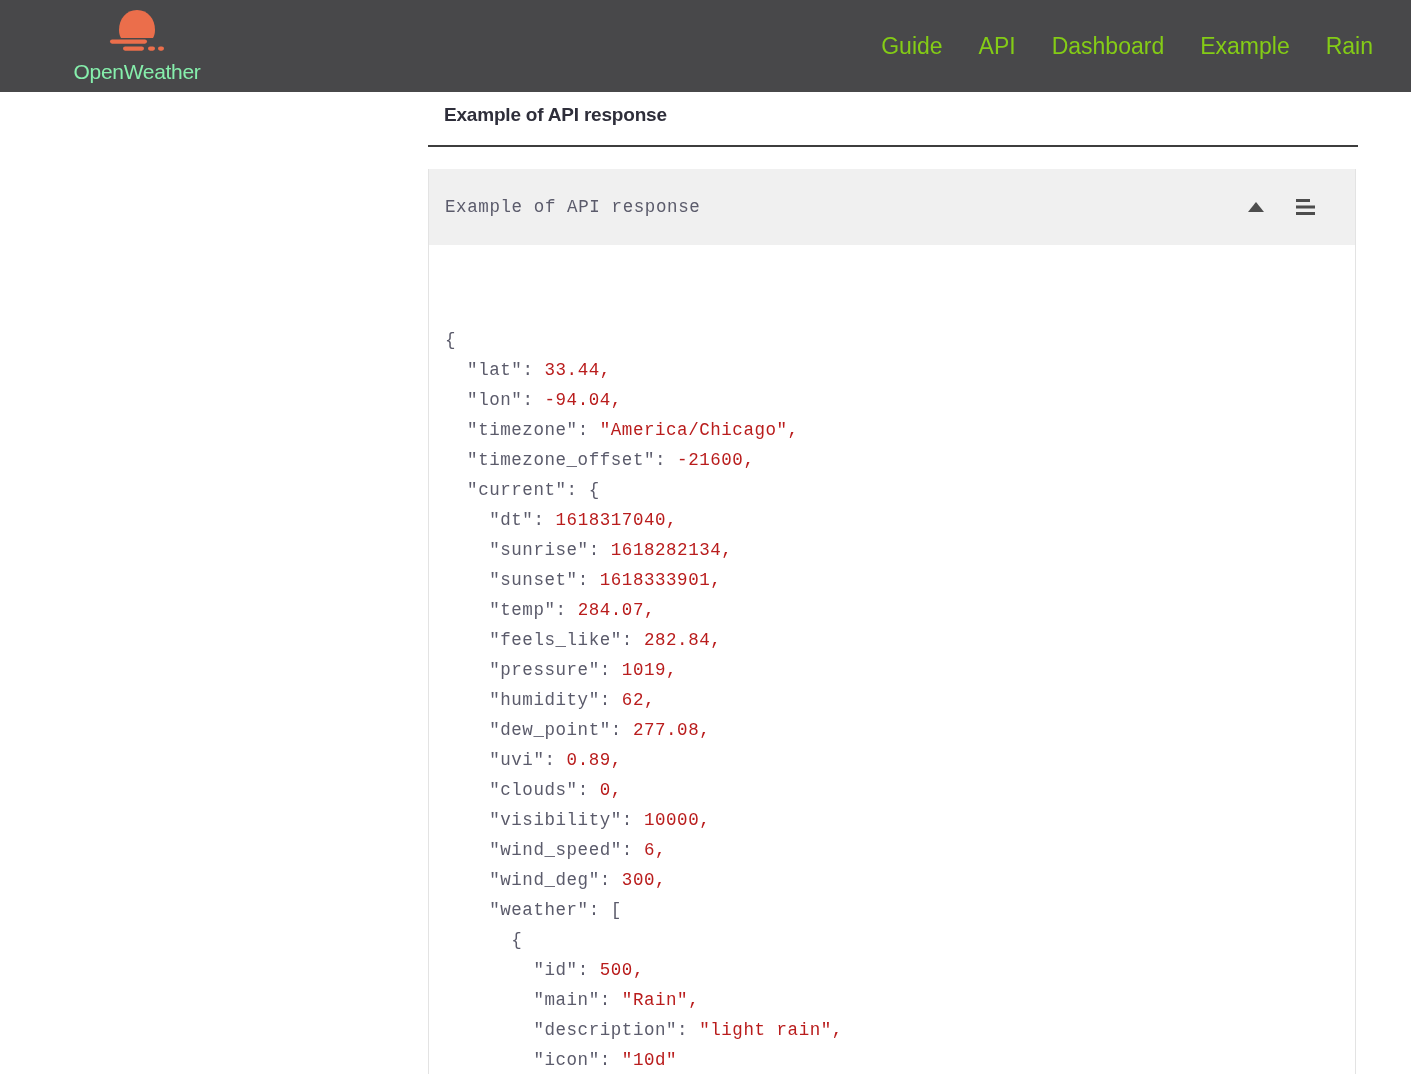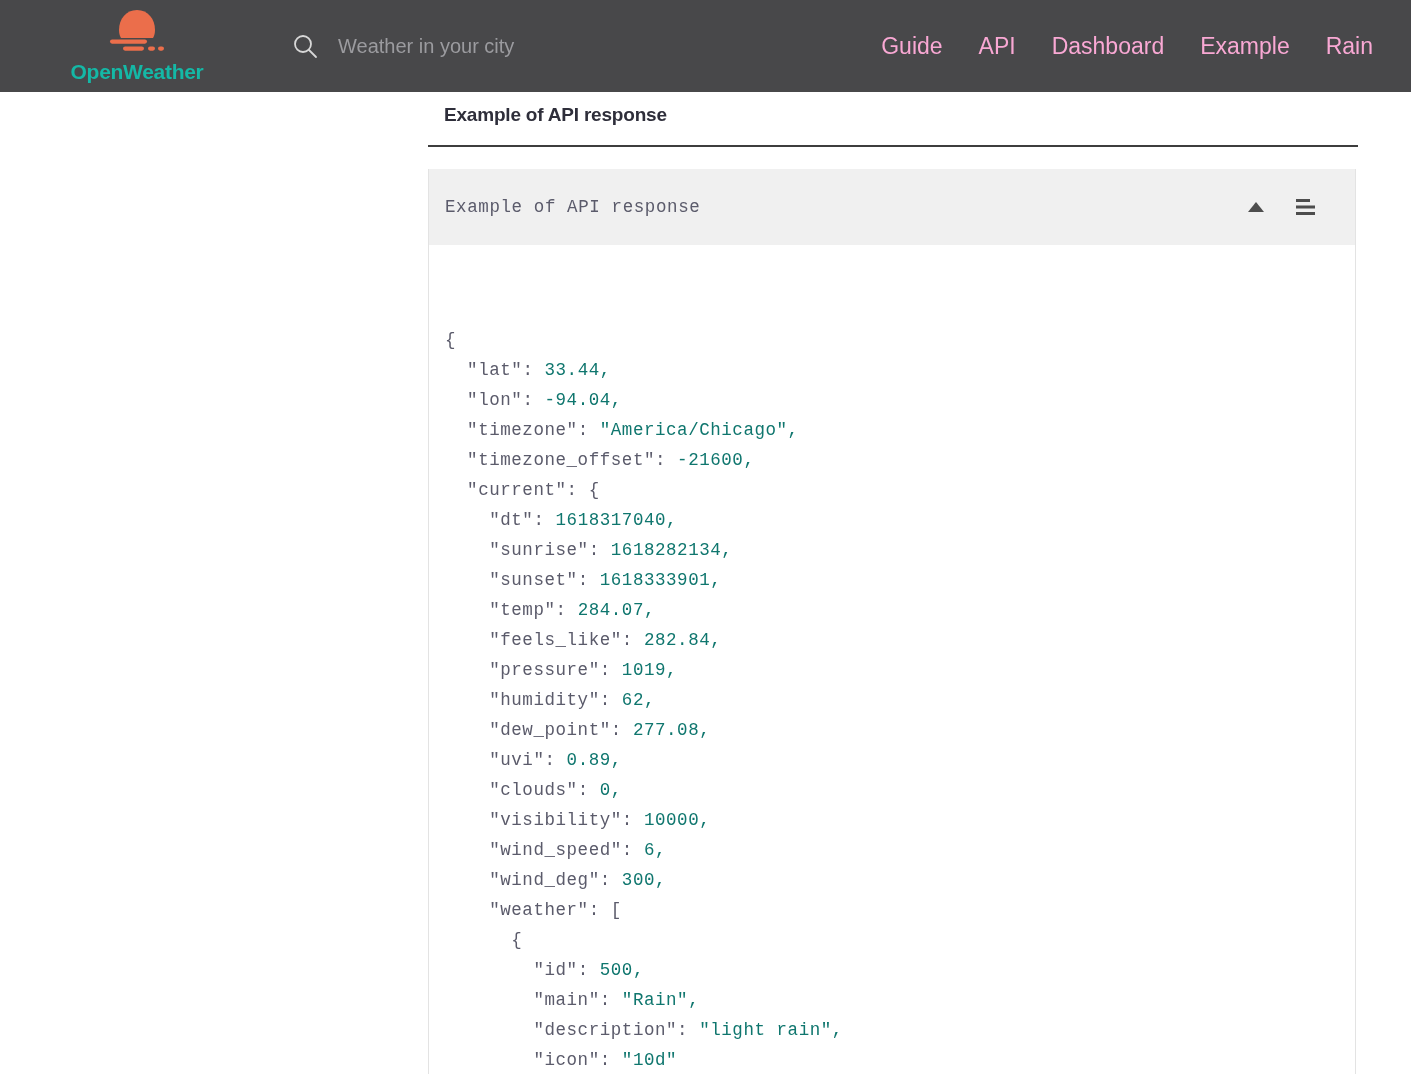--- a/index.html
+++ b/index.html
@@ -23,23 +23,23 @@
   }
   .brand {
     display: flex;
     flex-direction: column;
     align-items: center;
     margin-left: 62px;
     width: 150px;
   }
   .brand-mark { width: 70px; height: 46px; display: block; }
   .brand-name {
-    color: #14b8a6;
+    color: #86efac;
     font-size: 21px;
-    font-weight: bold;
+    font-weight: normal;
     letter-spacing: -0.3px;
     margin-top: 6px;
     white-space: nowrap;
   }
 
   .search-wrap {
     display: flex;
     align-items: center;
     margin-left: 80px;
     height: 40px;
@@ -53,21 +53,21 @@
   }
 
   .nav-links {
     margin-left: auto;
     margin-right: 38px;
     display: flex;
     align-items: center;
     gap: 36px;
   }
   .nav-link {
-    color: #f9a8d4;
+    color: #84cc16;
     font-size: 23px;
     text-decoration: none;
     white-space: nowrap;
     cursor: pointer;
   }
 
   
   .content {
     position: absolute;
     top: 92px;
@@ -127,46 +127,39 @@
   pre.code {
     font-family: "Liberation Mono", "DejaVu Sans Mono", monospace;
     font-size: 17.5px;
     line-height: 30px;
     color: #5b5b6b;
     letter-spacing: 0.55px;
     white-space: pre;
     margin: 0;
   }
   pre.code .k { color: #5b5b6b; }
-  pre.code .v { color: #0f766e; }
+  pre.code .v { color: #b91c1c; }
   pre.code .p { color: #5b5b6b; }
 </style>
 </head>
 <body>
 
 <div class="navbar">
 
   <div class="brand">
     <svg class="brand-mark" viewBox="0 0 70 46">
       <path d="M35 2 C46 2 53 11 53 22 C53 26 52 28 51 30 L19 30 C18 28 17 26 17 22 C17 11 24 2 35 2 Z" fill="#eb6e4b"></path>
       <rect x="8" y="31.5" width="37" height="4.2" rx="2.1" fill="#eb6e4b"></rect>
       <rect x="21" y="38.5" width="21" height="4.2" rx="2.1" fill="#eb6e4b"></rect>
       <rect x="46" y="38.5" width="7" height="4.2" rx="2.1" fill="#eb6e4b"></rect>
       <rect x="56" y="38.5" width="6" height="4.2" rx="2.1" fill="#eb6e4b"></rect>
     </svg>
     <span class="brand-name">OpenWeather</span>
   </div>
 
-  <div class="search-wrap">
-    <svg class="search-icon" viewBox="0 0 26 26">
-      <circle cx="11" cy="11" r="8" fill="none" stroke="#d8d8d8" stroke-width="1.8"></circle>
-      <line x1="17" y1="17" x2="24" y2="24" stroke="#d8d8d8" stroke-width="1.8" stroke-linecap="round"></line>
-    </svg>
-    <span class="search-text">Weather in your city</span>
-  </div>
 
   <div class="nav-links">
     <a class="nav-link">Guide</a>
     <a class="nav-link">API</a>
     <a class="nav-link">Dashboard</a>
     <a class="nav-link">Example</a>
     <a class="nav-link">Rain</a>
   </div>
 
 </div>

